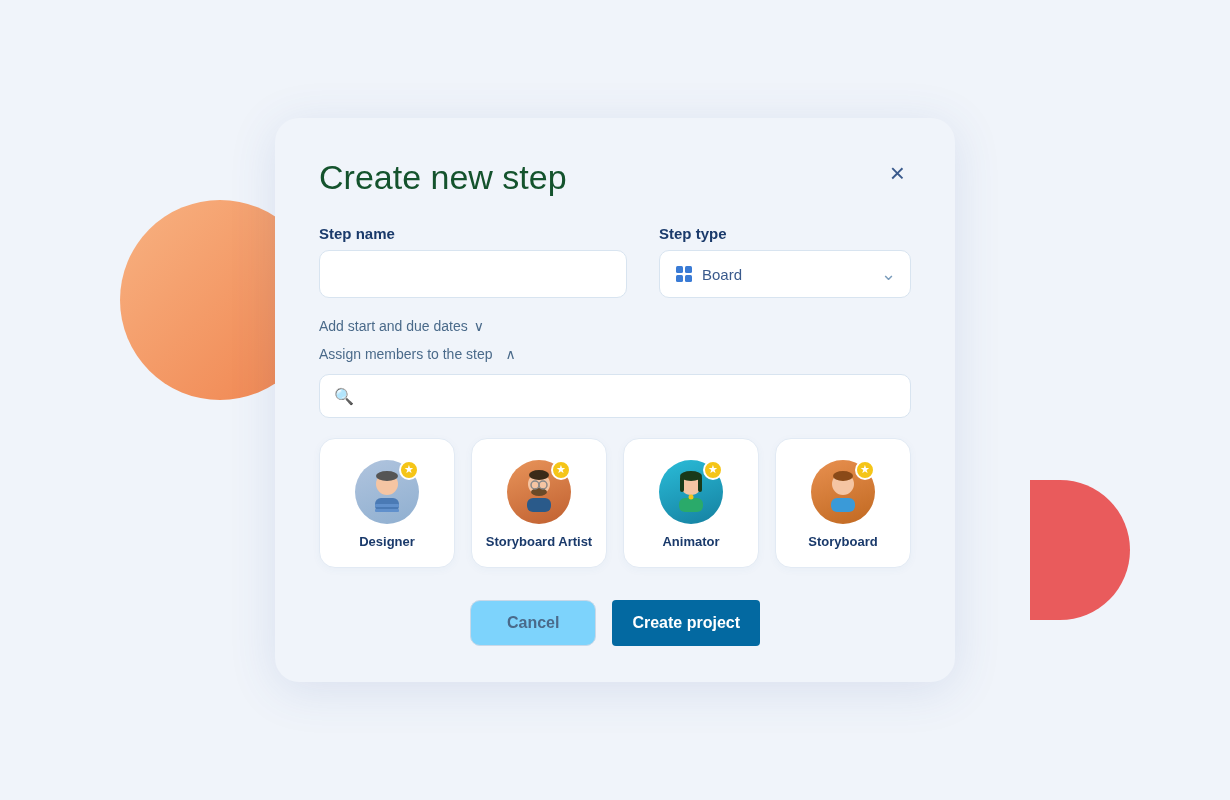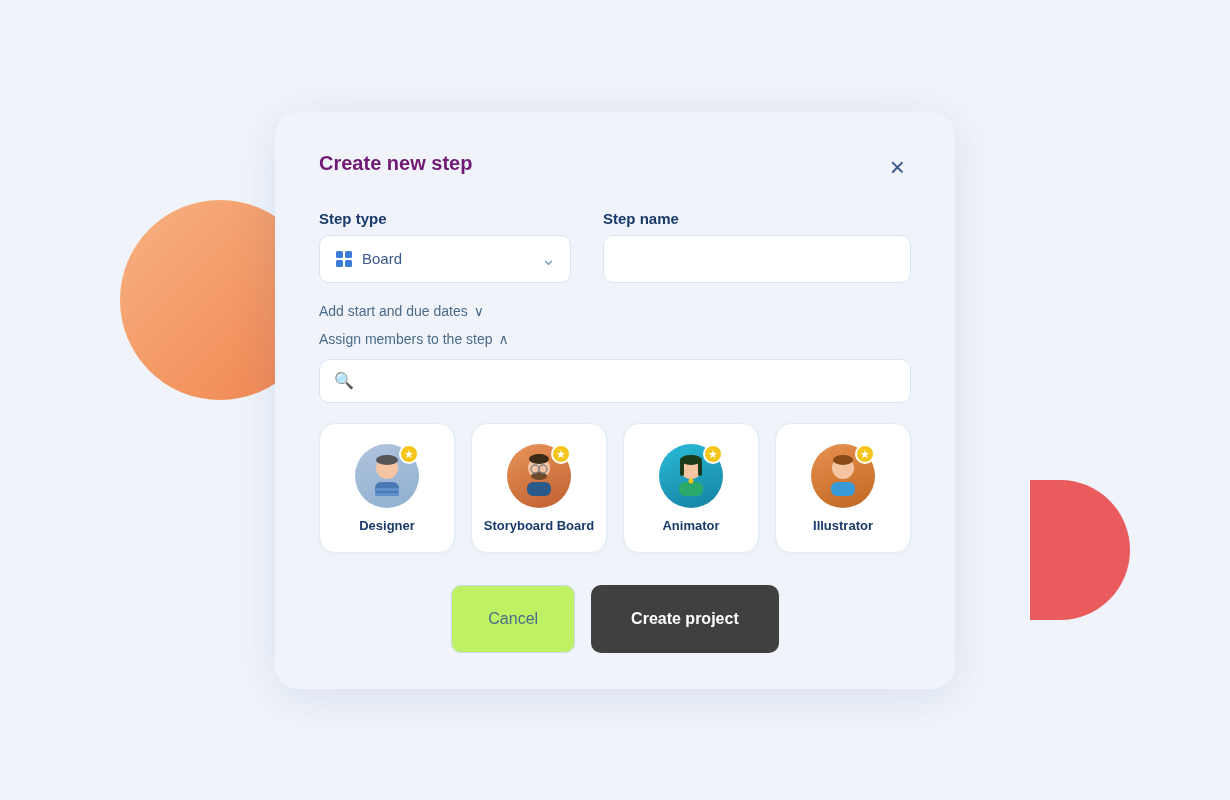--- a/index.html
+++ b/index.html
@@ -51,23 +51,23 @@
     }
 
     .modal-header {
       display: flex;
       align-items: flex-start;
       justify-content: space-between;
       margin-bottom: 28px;
     }
 
     .modal-title {
-      font-size: 20px;
-      font-weight: 700;
-      color: #701a75;
+      font-size: 34px;
+      font-weight: 400;
+      color: #14532d;
     }
 
     .close-btn {
       background: none;
       border: none;
       cursor: pointer;
       font-size: 26px;
       color: #3a5a8c;
       line-height: 1;
       padding: 2px 6px;
@@ -170,21 +170,21 @@
       color: #4a6a8a;
     }
 
     .section-separator {
       margin-bottom: 12px;
     }
 
     .assign-row {
       display: flex;
       align-items: flex-end;
-      gap: 6px;
+      gap: 13px;
       cursor: pointer;
       margin-bottom: 12px;
       user-select: none;
     }
 
     .assign-label {
       font-size: 14px;
       color: #4a6a8a;
     }
 
@@ -283,35 +283,35 @@
       line-height: 1.3;
     }
 
     .modal-footer {
       display: flex;
       justify-content: center;
       gap: 16px;
     }
 
     .btn-cancel {
-      padding: 24px 36px;
+      padding: 13px 36px;
       border-radius: 10px;
       border: 1.5px solid #c8d8e8;
-      background: #bef264;
+      background: #7dd3fc;
       font-size: 16px;
-      font-weight: 400;
+      font-weight: 700;
       color: #4a6a8a;
       cursor: pointer;
     }
 
     .btn-create {
-      padding: 13px 40px;
-      border-radius: 10px;
+      padding: 13px 20px;
+      border-radius: 4px;
       border: none;
-      background: #404040;
+      background: #0369a1;
       font-size: 16px;
       font-weight: 700;
       color: #fff;
       cursor: pointer;
     }
 
     
     .avatar-animator {
       background: linear-gradient(160deg, #b0c4de 0%, #8fafd0 100%);
     }
@@ -331,41 +331,41 @@
 <div class="bg-circle-orange"></div>
 <div class="bg-circle-red"></div>
 
 <div class="modal">
   <div class="modal-header">
     <h2 class="modal-title">Create new step</h2>
     <button class="close-btn">×</button>
   </div>
 
   <div class="form-row">
+    <div class="field-group step-name">
+      <label class="field-label">Step name</label>
+      <input class="step-name-input" type="text" style="">
+    </div>
     <div class="field-group step-type">
       <label class="field-label">Step type</label>
       <div class="step-type-select">
         <div class="step-type-inner">
           <span class="board-icon">
             <svg viewBox="0 0 20 20" fill="none" xmlns="http://www.w3.org/2000/svg">
               <rect x="2" y="2" width="7" height="7" rx="1.5" fill="#3a7bd5"></rect>
               <rect x="11" y="2" width="7" height="7" rx="1.5" fill="#3a7bd5"></rect>
               <rect x="2" y="11" width="7" height="7" rx="1.5" fill="#3a7bd5"></rect>
               <rect x="11" y="11" width="7" height="7" rx="1.5" fill="#3a7bd5"></rect>
             </svg>
           </span>
           <span>Board</span>
         </div>
         <span class="chevron-icon">⌄</span>
       </div>
     </div>
-    <div class="field-group step-name">
-      <label class="field-label">Step name</label>
-      <input class="step-name-input" type="text" style="">
-    </div>
   </div>
 
   <div class="section-separator">
     <div class="collapsible-row">
       <span class="collapsible-label">Add start and due dates</span>
       <span class="collapsible-chevron">∨</span>
     </div>
   </div>
 
   <div class="assign-row">
@@ -411,21 +411,21 @@
 
             <rect x="14" y="32" width="24" height="14" rx="6" fill="#2a5a8a"></rect>
 
             <circle cx="22" cy="19" r="4" fill="none" stroke="#888" stroke-width="1.5"></circle>
             <circle cx="30" cy="19" r="4" fill="none" stroke="#888" stroke-width="1.5"></circle>
             <line x1="26" y1="19" x2="26" y2="19" stroke="#888" stroke-width="1.5"></line>
           </svg>
         </div>
         <div class="star-badge">★</div>
       </div>
-      <span class="member-name">Storyboard Board</span>
+      <span class="member-name">Storyboard Artist</span>
     </div>
 
     <div class="member-card">
       <div class="member-avatar-wrap">
         <div class="member-avatar avatar-designer">
           <svg width="52" height="52" viewBox="0 0 52 52" fill="none" xmlns="http://www.w3.org/2000/svg">
             <circle cx="26" cy="18" r="11" fill="#f5c5a3"></circle>
 
             <ellipse cx="26" cy="10" rx="11" ry="5" fill="#1a3a1a"></ellipse>
             <rect x="15" y="10" width="4" height="16" rx="2" fill="#1a3a1a"></rect>
@@ -447,21 +447,21 @@
           <svg width="52" height="52" viewBox="0 0 52 52" fill="none" xmlns="http://www.w3.org/2000/svg">
             <circle cx="26" cy="18" r="11" fill="#f5c5a3"></circle>
 
             <ellipse cx="26" cy="10" rx="10" ry="5" fill="#8a4a18"></ellipse>
 
             <rect x="14" y="32" width="24" height="14" rx="6" fill="#3a9ad8"></rect>
           </svg>
         </div>
         <div class="star-badge">★</div>
       </div>
-      <span class="member-name">Illustrator</span>
+      <span class="member-name">Storyboard</span>
     </div>
   </div>
 
   <div class="modal-footer">
     <button class="btn-cancel">Cancel</button>
     <button class="btn-create">Create project</button>
   </div>
 </div>
 
 </body></html>

